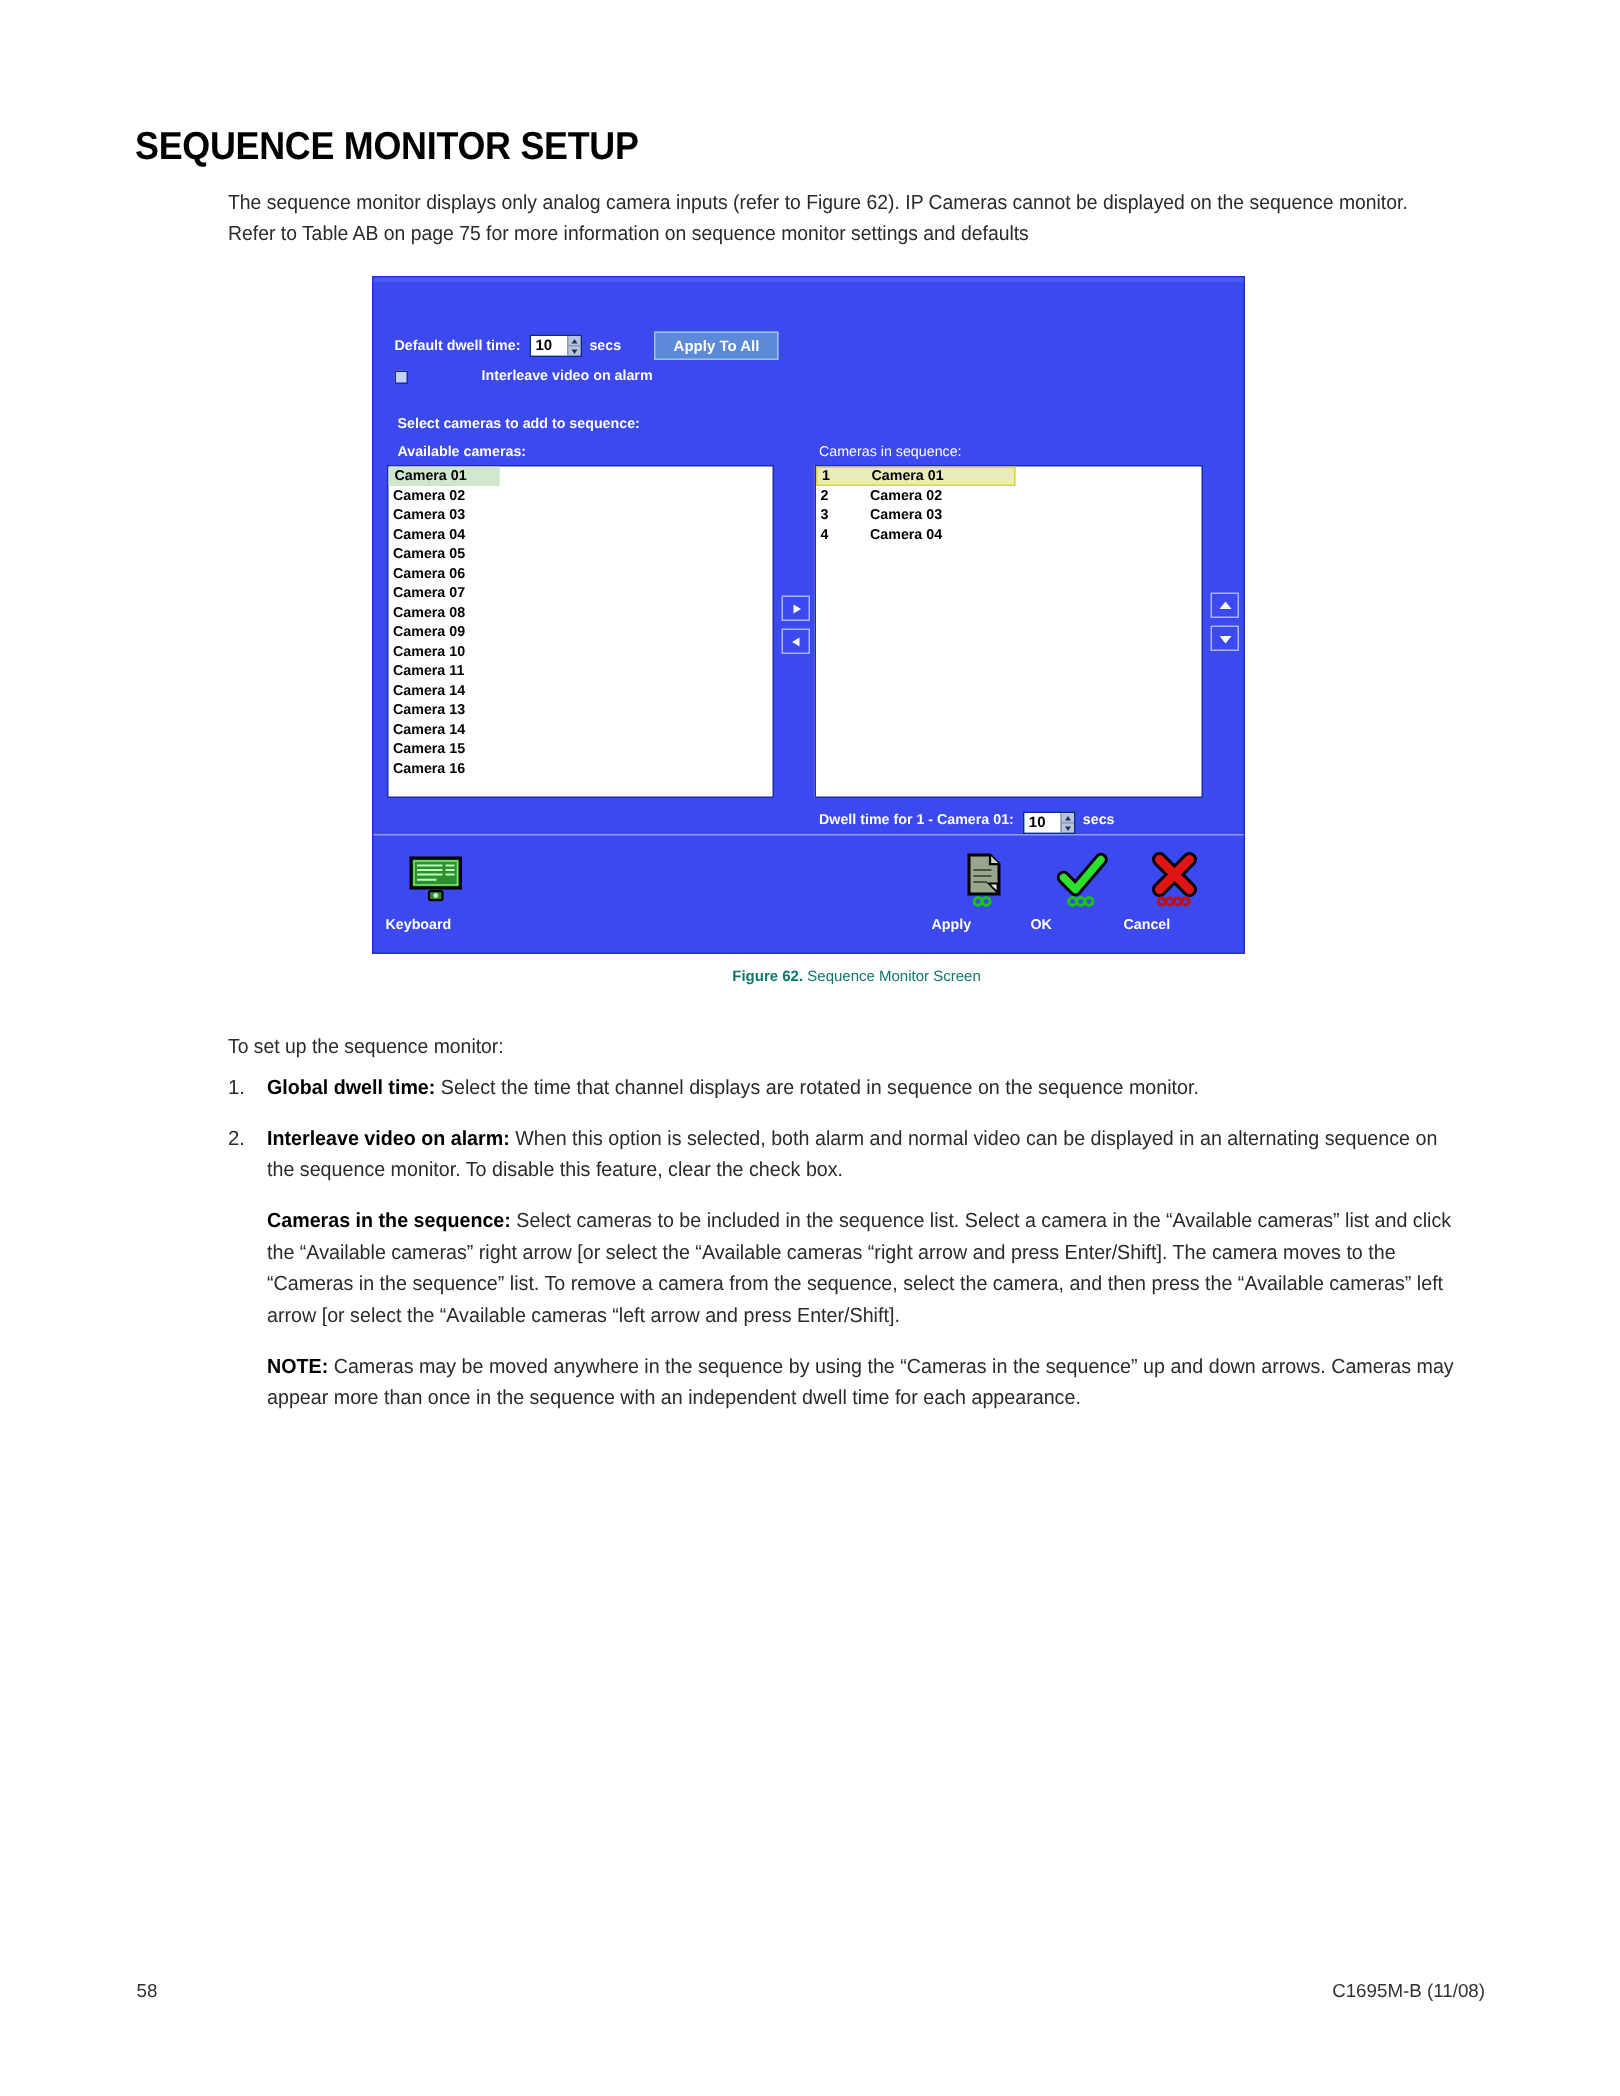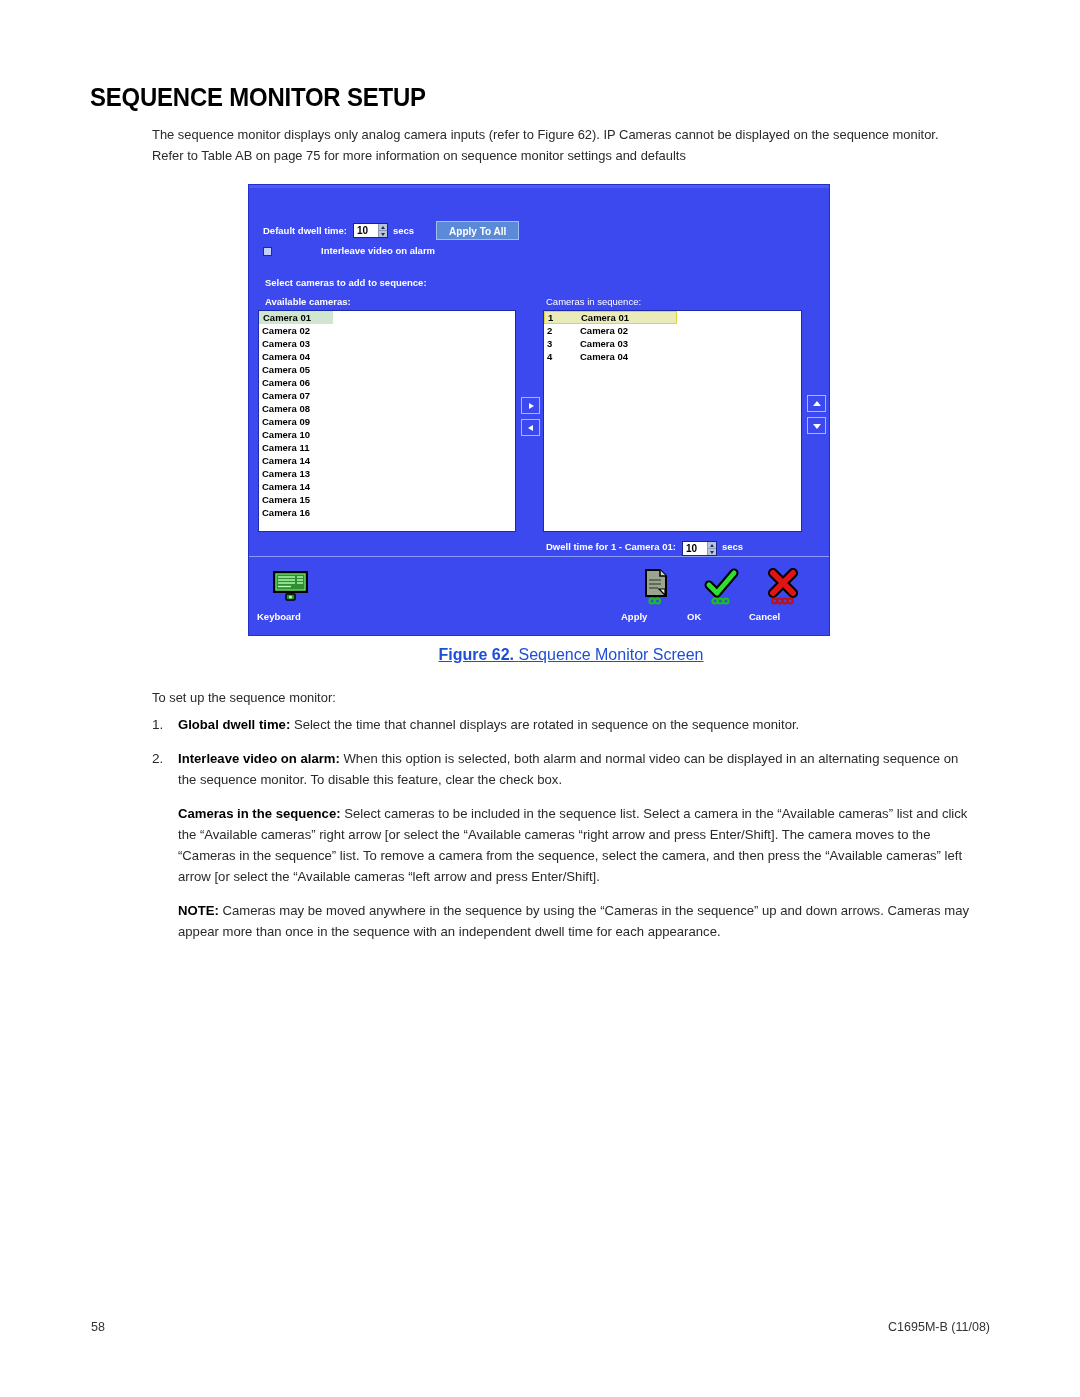--- a/index.html
+++ b/index.html
@@ -46,23 +46,22 @@
     transform: scaleX(0.95);
     transform-origin: left top;
   }
 
   .figcaption {
     position: absolute;
     left: 152px;
     top: 646px;
     width: 838px;
     text-align: center;
-    font-size: 16px;
-    color: #1d4ed8;
-    text-decoration: underline;
+    font-size: 10px;
+    color: #0f766e;
   }
   .figcaption b { font-weight: bold; }
 
   .lead {
     position: absolute;
     left: 152px;
     top: 690px;
     font-size: 13.6px;
     color: #2a2a2a;
     transform: scaleX(0.95);

